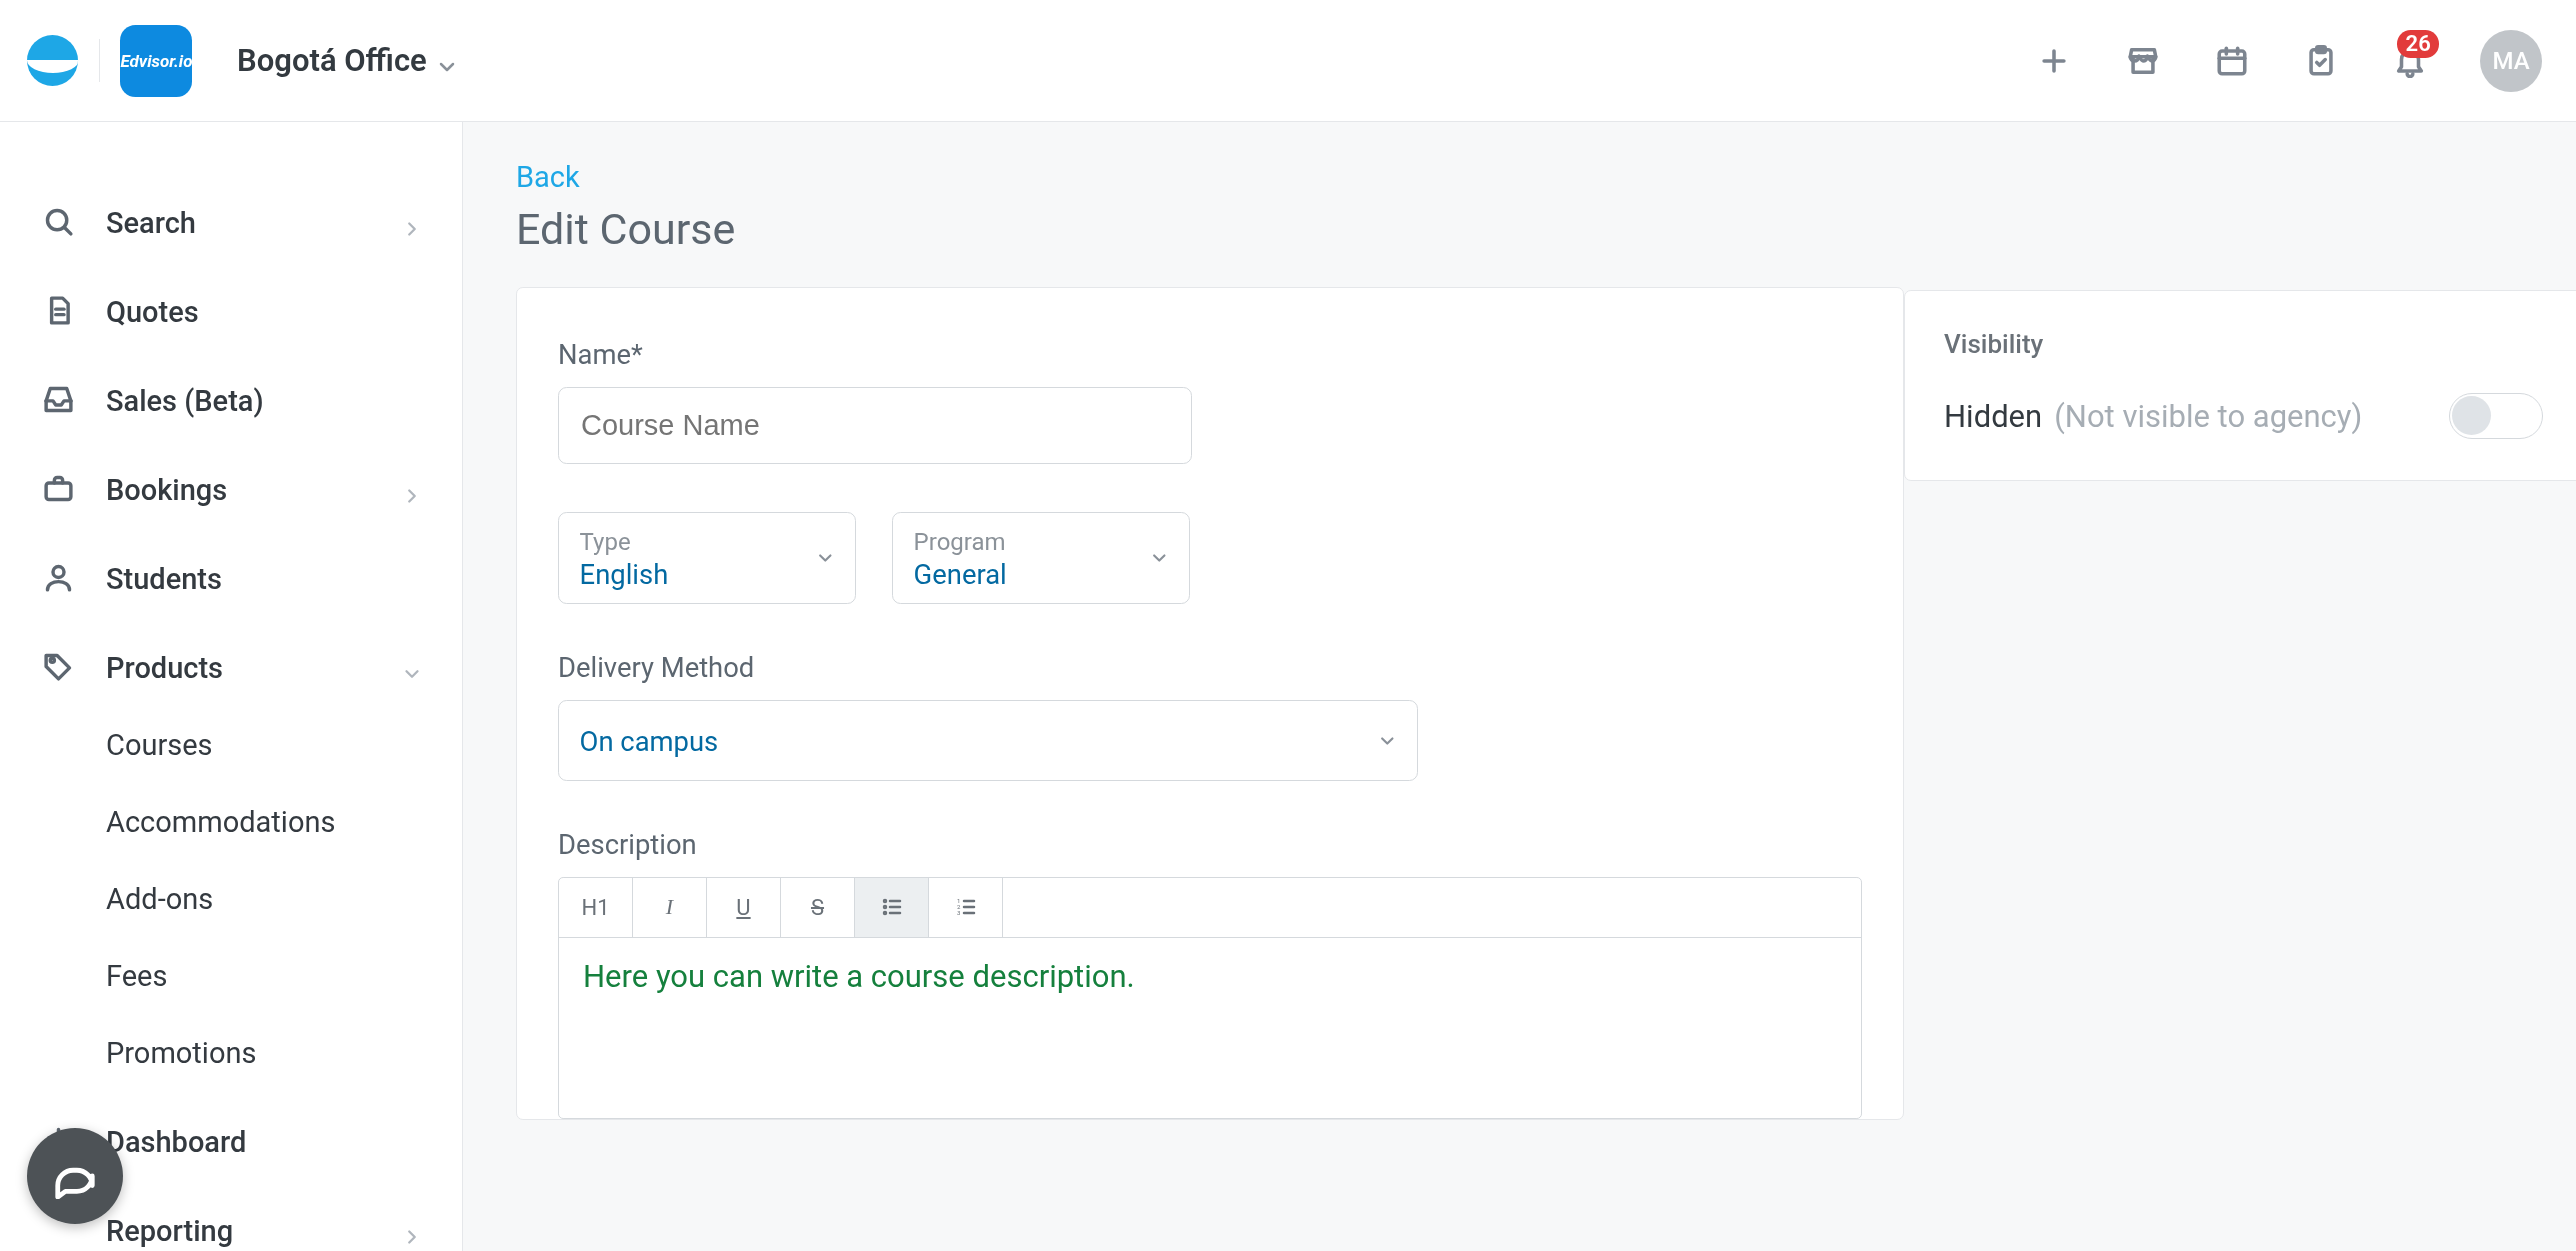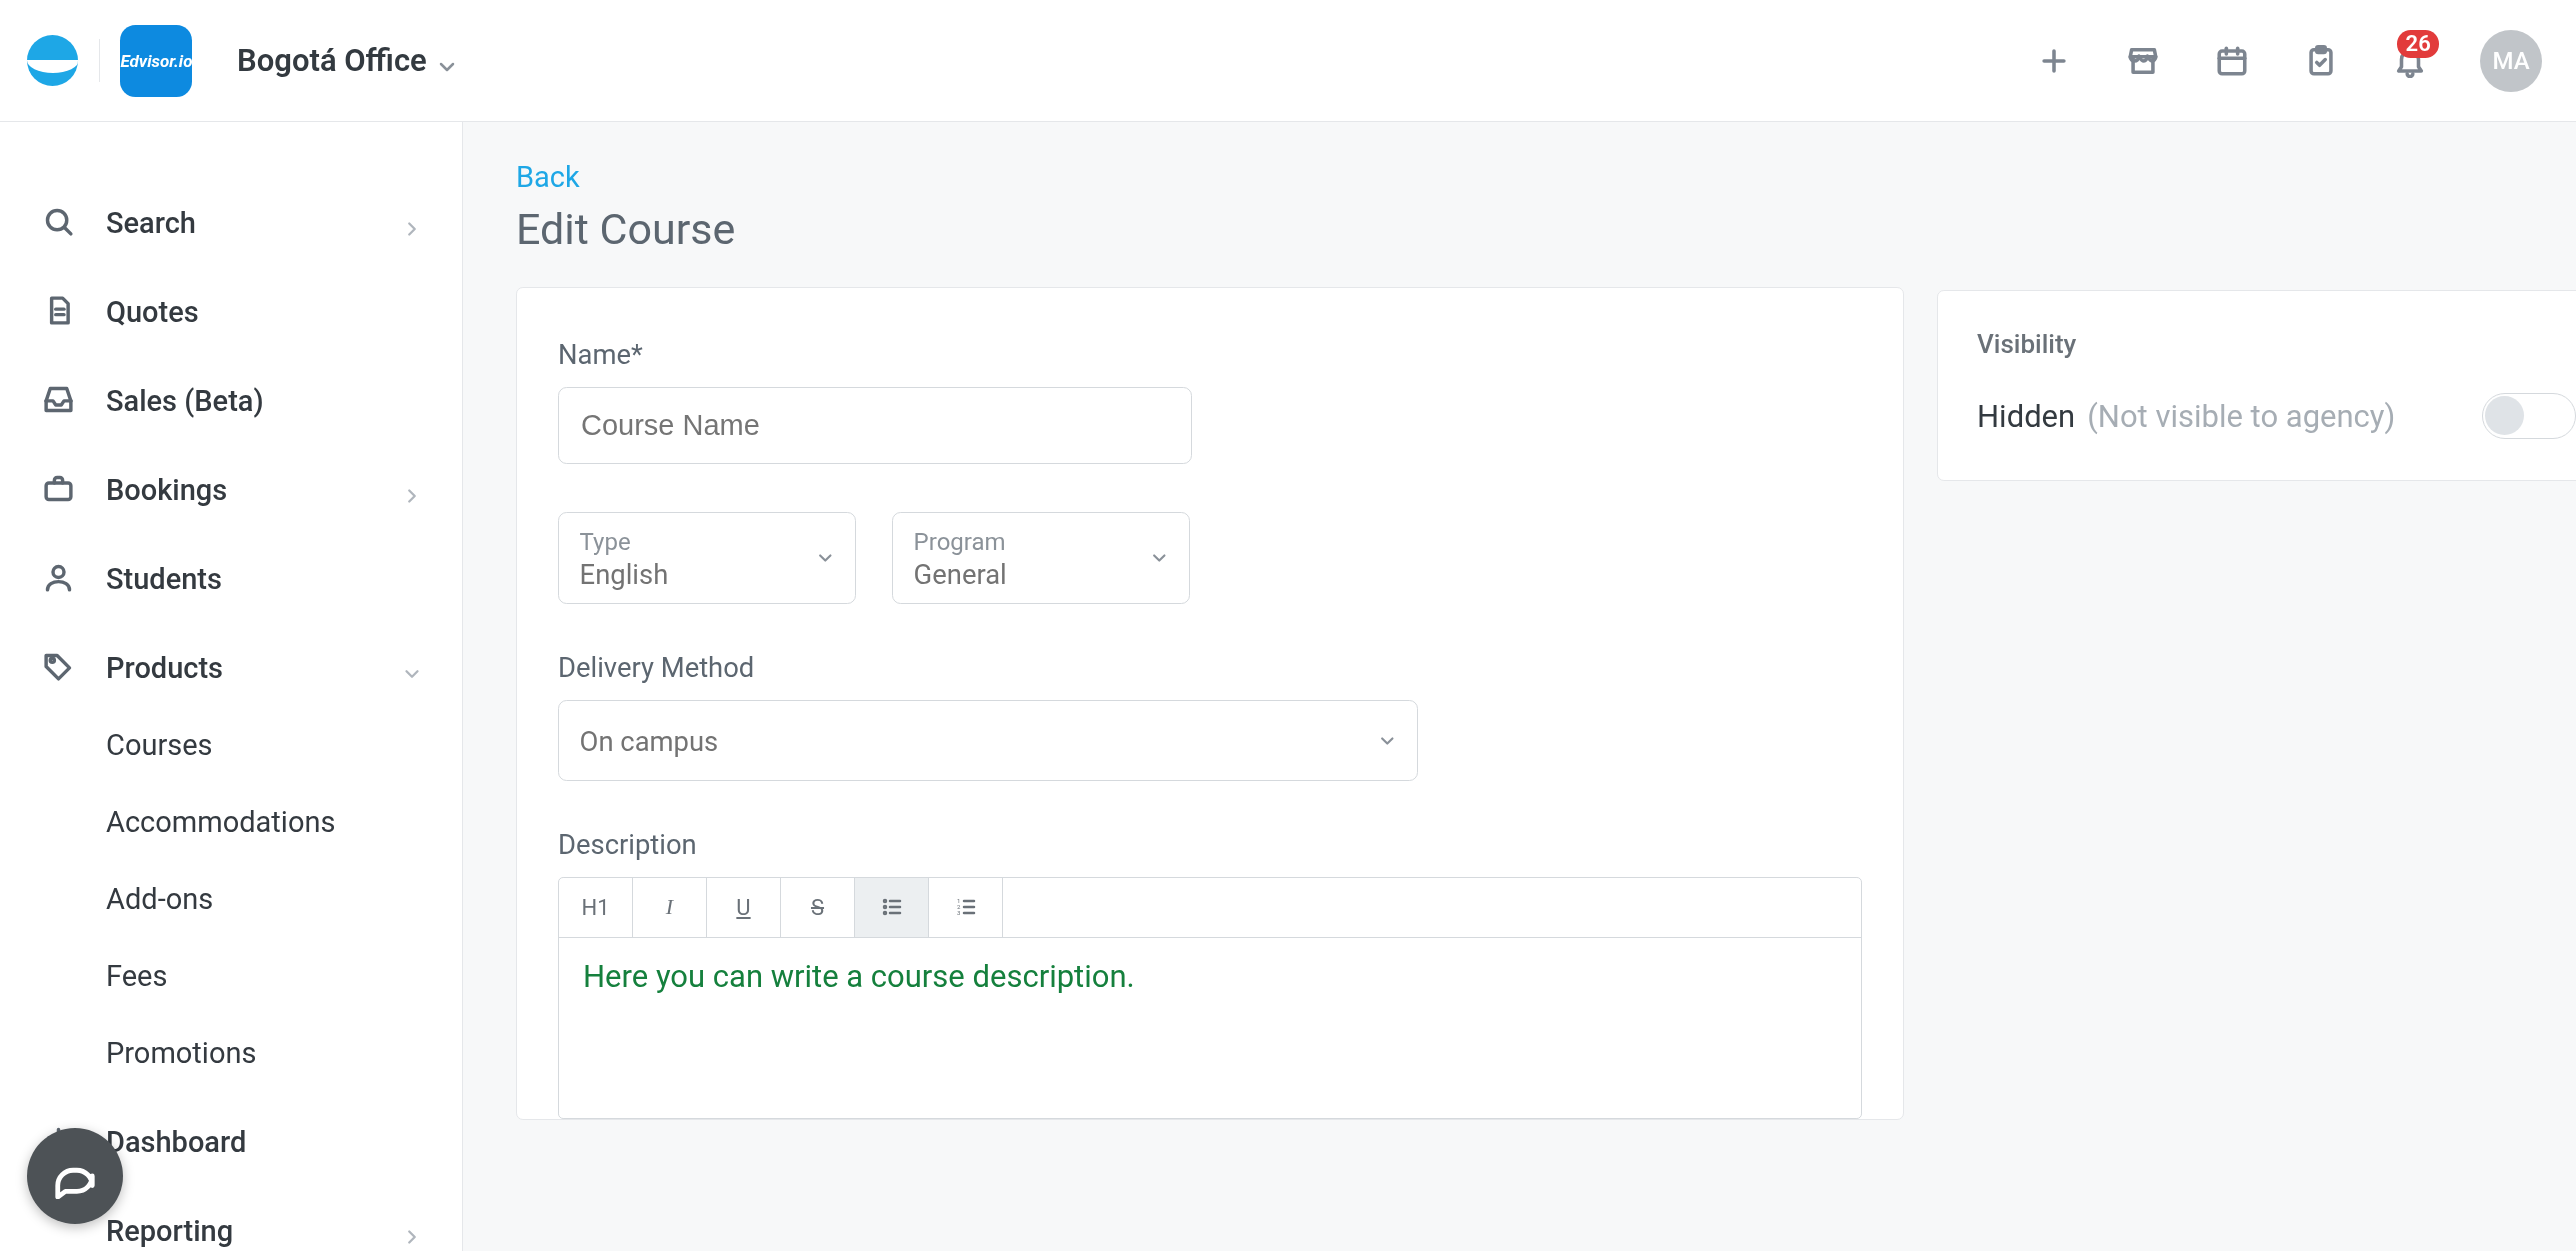--- a/index.html
+++ b/index.html
@@ -142,21 +142,20 @@
   .nav-sub .label {
     font-weight: 400;
   }
 
   
   .main {
     flex: 1;
     background: #f7f8f9;
     padding: 38px 53px;
     display: flex;
-    gap: 33px;
     overflow: hidden;
   }
   .main-col {
     display: flex;
     flex-direction: column;
   }
   .back-link {
     font-size: 29px;
     color: #1ea7e6;
     cursor: pointer;
@@ -206,21 +205,21 @@
     cursor: pointer;
   }
   .select.sm { width: 298px; }
   .select.lg { width: 860px; }
   .select .s-label {
     font-size: 24px;
     color: #8b9299;
   }
   .select .s-val {
     font-size: 27.4px;
-    color: #737373;
+    color: #0369a1;
     margin-top: 3.4px;
   }
   .select .s-chev {
     position: absolute;
     right: 19px;
     top: 50%;
     transform: translateY(-50%);
     stroke: #8a9199;
   }
   .select.plain { padding: 22px 20.6px; }

